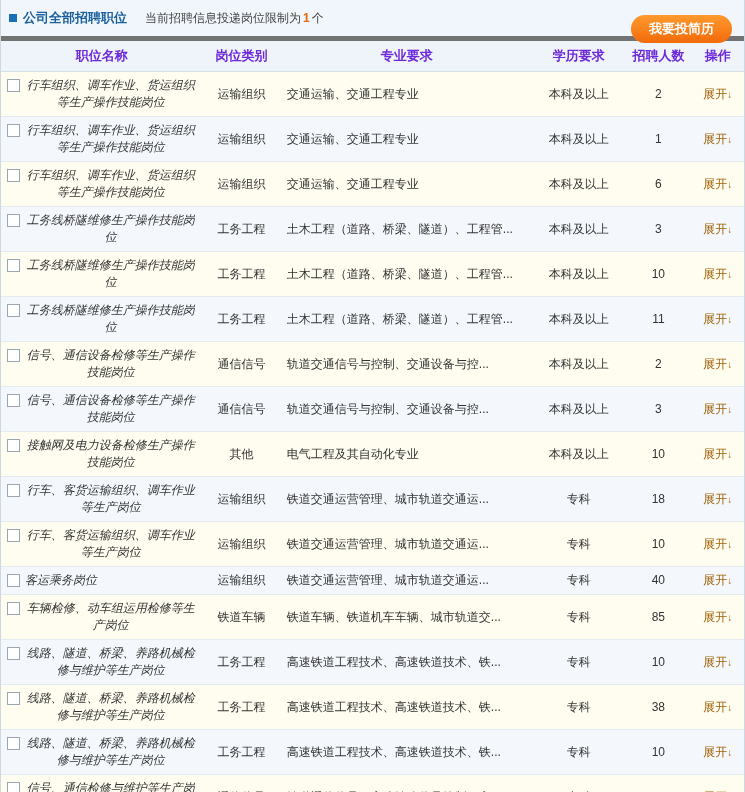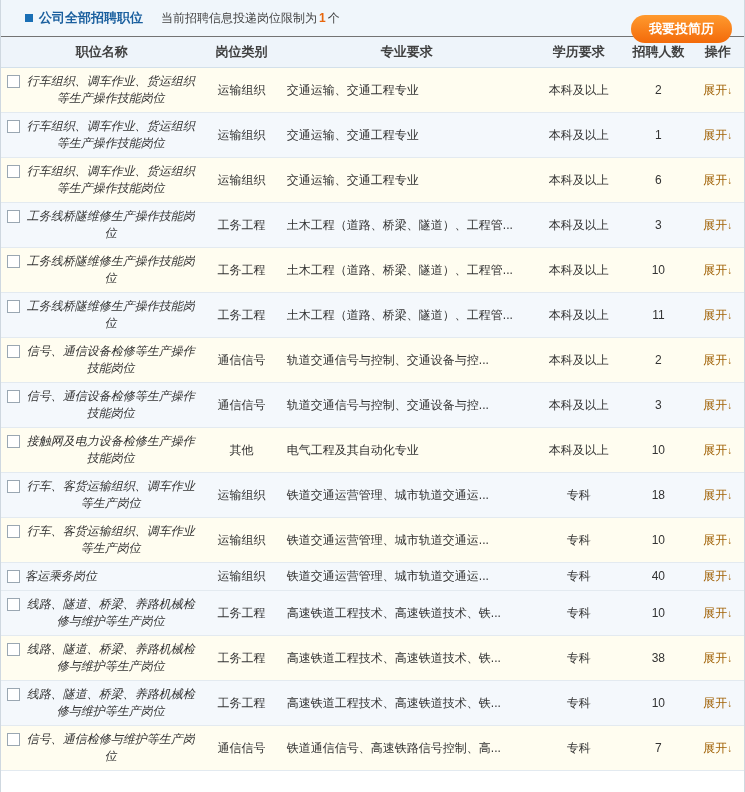--- a/index.html
+++ b/index.html
@@ -22,24 +22,24 @@
     box-sizing: border-box;
     border-left: 1px solid #cfd8e0;
     border-right: 1px solid #cfd8e0;
     background: #fff;
   }
   
   .header {
     position: relative;
     height: 36px;
     background: #f0f6fb;
-    border-bottom: 1px solid #737373;
+    border-bottom: 5px solid #737373;
     display: flex;
     align-items: center;
-    padding-left: 24px;
+    padding-left: 8px;
   }
   .header .bullet {
     width: 8px;
     height: 8px;
     background: #1a6fb5;
     margin-right: 6px;
     flex: none;
   }
   .header .title {
     font-size: 13px;
@@ -78,21 +78,21 @@
   table.jobs {
     width: 100%;
     border-collapse: collapse;
     table-layout: fixed;
   }
   table.jobs th {
     background: #eef4fa;
     border-bottom: 1px solid #d3e0ea;
     font-size: 13px;
     font-weight: bold;
-    color: #404040;
+    color: #6d28d9;
     height: 30px;
     text-align: center;
     padding: 0 4px;
   }
   table.jobs td {
     border-bottom: 1px solid #e3eaf0;
     font-size: 12px;
     color: #333;
     padding: 5px 6px;
     vertical-align: middle;
@@ -320,20 +320,33 @@
               <span class="checkbox"></span>
               <span>客运乘务岗位</span>
             </div>
           </td>
           <td class="c-cat">运输组织</td>
           <td class="c-major">铁道交通运营管理、城市轨道交通运...</td>
           <td class="c-edu">专科</td>
           <td class="c-num">40</td>
           <td class="c-act"><span class="expand"><span>展开</span><span class="arrow">↓</span></span></td>
         </tr>
+        <tr class="odd">
+          <td class="c-name">
+            <div class="name-wrap">
+              <span class="checkbox"></span>
+              <span>车辆检修、动车组运用检修等生产岗位</span>
+            </div>
+          </td>
+          <td class="c-cat">铁道车辆</td>
+          <td class="c-major">铁道车辆、铁道机车车辆、城市轨道交...</td>
+          <td class="c-edu">专科</td>
+          <td class="c-num">85</td>
+          <td class="c-act"><span class="expand"><span>展开</span><span class="arrow">↓</span></span></td>
+        </tr>
         <tr class="even">
           <td class="c-name">
             <div class="name-wrap">
               <span class="checkbox"></span>
               <span>线路、隧道、桥梁、养路机械检修与维护等生产岗位</span>
             </div>
           </td>
           <td class="c-cat">工务工程</td>
           <td class="c-major">高速铁道工程技术、高速铁道技术、铁...</td>
           <td class="c-edu">专科</td>

